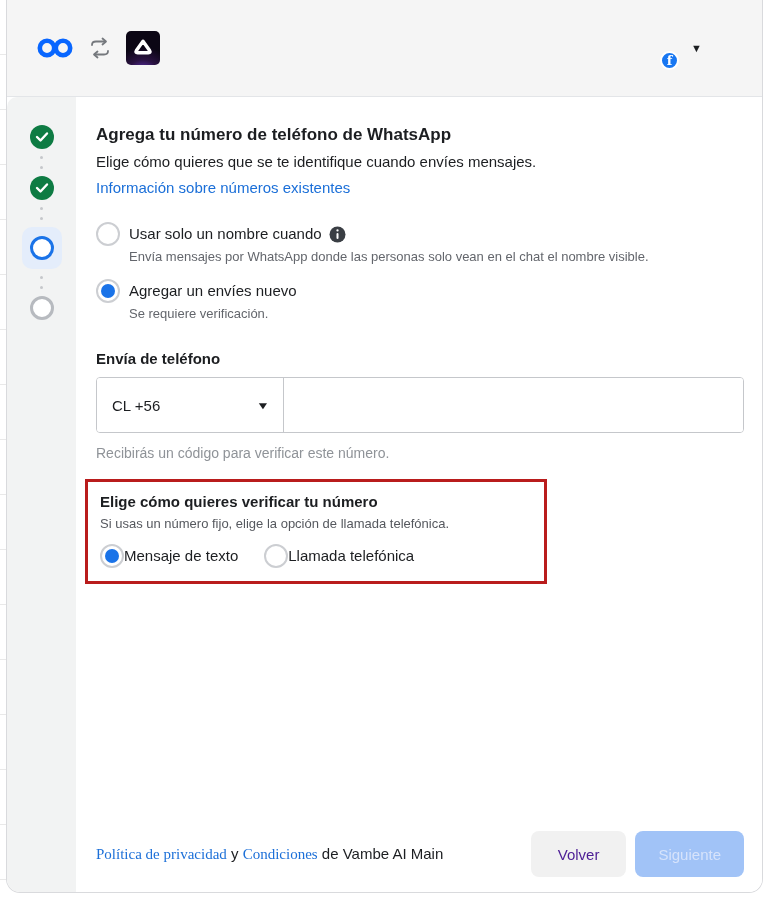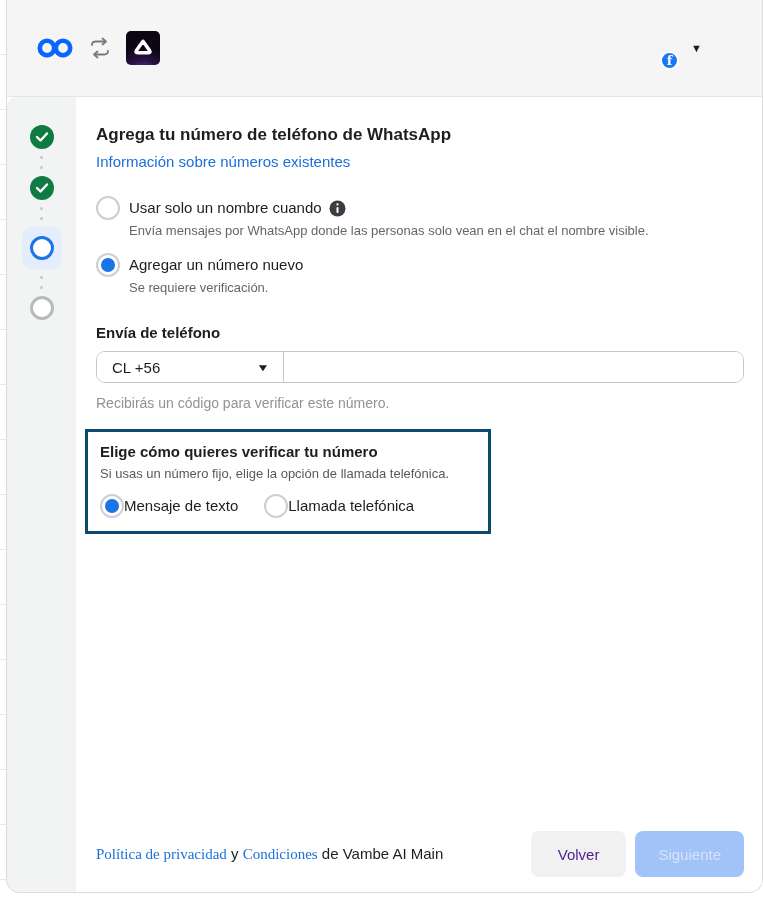--- a/index.html
+++ b/index.html
@@ -94,39 +94,39 @@
   }
   .radio.selected::after {
     content: ""; width: 14px; height: 14px; border-radius: 50%; background: #1a73e8; display: block;
   }
   .option-texts { padding-top: 2px; }
   .option-label { font-size: 15px; color: #1c1e21; line-height: 20px; display: flex; align-items: center; gap: 7px; }
   .option-desc { font-size: 13px; color: #63666c; line-height: 17px; margin-top: 4px; max-width: 562px; }
   .info-icon { display: inline-flex; }
   .phone-label { font-size: 15px; font-weight: bold; color: #1c1e21; margin-top: 28px; }
   .phone-group {
-    margin-top: 10px; height: 32px; display: flex;
-    border: 1px solid #c5c7cb; border-radius: 9px; overflow: hidden; background: #fff;
+    margin-top: 10px; height: 56px; display: flex;
+    border: 1px solid #c5c7cb; border-radius: 4px; overflow: hidden; background: #fff;
   }
   .country-select {
     width: 187px; flex: 0 0 187px; border-right: 1px solid #c5c7cb;
     display: flex; align-items: center; justify-content: space-between;
     padding: 0 15px; cursor: pointer; background: #fff;
   }
   .country-code { font-size: 15px; color: #1c1e21; }
   .select-caret { font-size: 10px; color: #1c1e21; transform: scaleX(1.4); }
   .phone-input {
     flex: 1; border: none; outline: none; font-size: 15px; color: #1c1e21;
     padding: 0 12px; font-family: "Liberation Sans", sans-serif;
   }
   .phone-helper { font-size: 14px; color: #8f9398; margin-top: 12px; }
   
   .verify-box {
-    margin-top: 18px; margin-left: -11px; width: 406px;
-    border: 3px solid #0c4a6e; padding: 10px 12px 13px 12px;
+    margin-top: 18px; margin-left: -11px; width: 462px;
+    border: 3px solid #b91c1c; padding: 10px 12px 13px 12px;
   }
   .verify-title { font-size: 15px; font-weight: bold; color: #1c1e21; line-height: 20px; }
   .verify-sub { font-size: 13px; color: #55585e; line-height: 17px; margin-top: 3px; }
   .verify-options { display: flex; align-items: center; gap: 26px; margin-top: 12px; }
   .verify-option { display: flex; align-items: center; }
   .verify-option .option-label { gap: 0; }
   
   .footer {
     margin-top: auto; display: flex; align-items: center; justify-content: space-between;
     padding-bottom: 2px;
@@ -211,20 +211,21 @@
           <i></i>
           <i></i>
         </div>
       <div class="step-upcoming">
         <span class="step-circle"></span>
       </div>
     </div>
 
     <div class="main">
       <div class="title">Agrega tu número de teléfono de WhatsApp</div>
+      <div class="subtitle">Elige cómo quieres que se te identifique cuando envíes mensajes.</div>
       <div class="info-link">Información sobre números existentes</div>
 
       <div class="options">
         <div class="option-row">
           <span class="radio"></span>
           <div class="option-texts">
             <div class="option-label">
               <span>Usar solo un nombre cuando</span>
               <span class="info-icon">
                 <svg width="17" height="17" viewBox="0 0 17 17">
@@ -235,21 +236,21 @@
               </span>
             </div>
             <div class="option-desc">Envía mensajes por WhatsApp donde las personas solo vean en el chat el nombre visible.</div>
           </div>
         </div>
 
         <div class="option-row">
           <span class="radio selected"></span>
           <div class="option-texts">
             <div class="option-label">
-              <span>Agregar un número nuevo</span>
+              <span>Agregar un envíes nuevo</span>
             </div>
             <div class="option-desc">Se requiere verificación.</div>
           </div>
         </div>
       </div>
 
       <div class="phone-label">Envía de teléfono</div>
       <div class="phone-group">
         <div class="country-select">
           <span class="country-code">CL +56</span>

